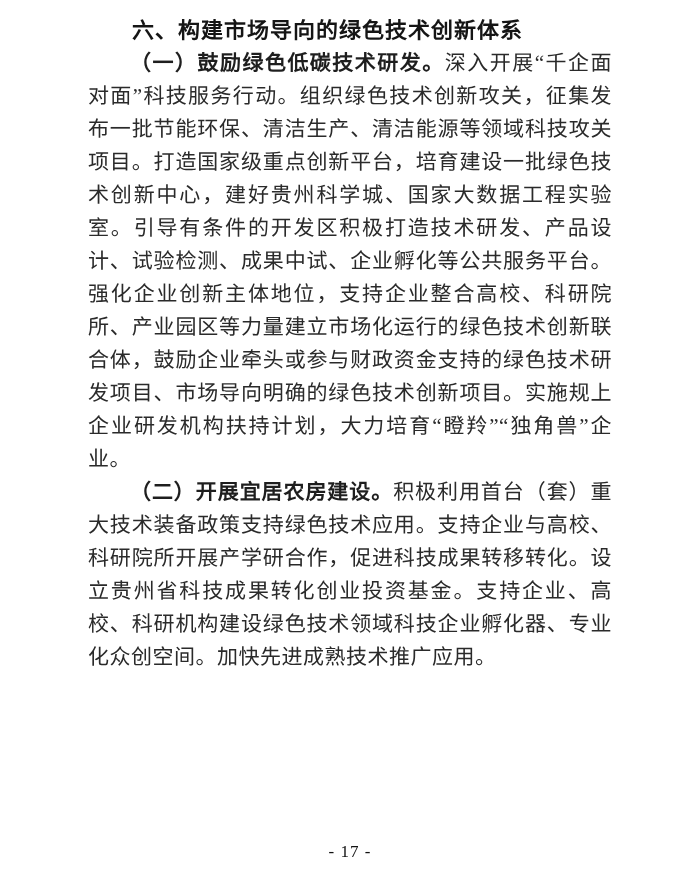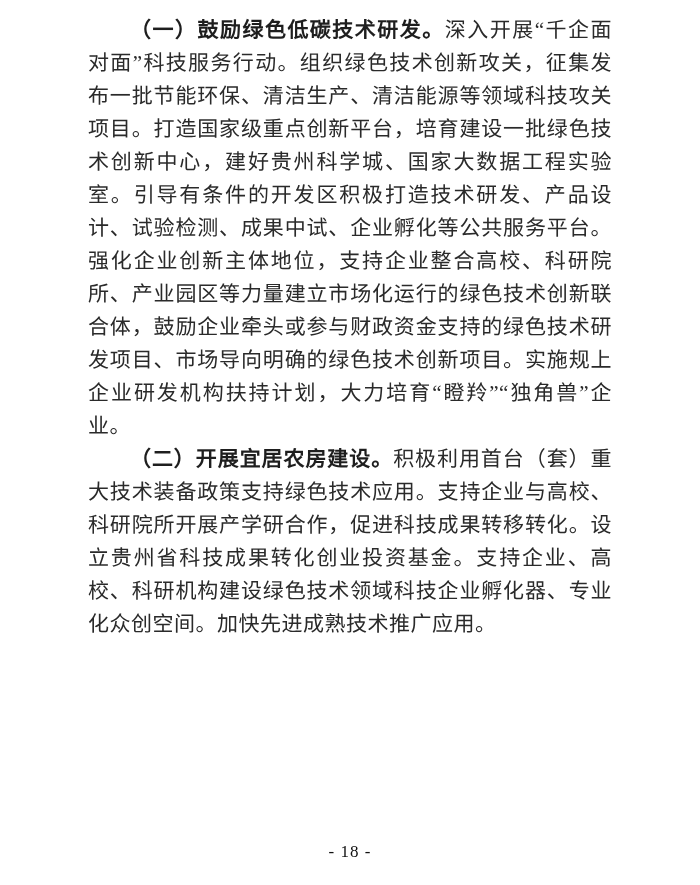--- a/index.html
+++ b/index.html
@@ -55,21 +55,22 @@
     color: #111111;
     letter-spacing: 1px;
   }
 </style>
 </head>
 <body>
 
 <div class="sheet">
 
 
+  <h2 class="section-heading">六、构建市场导向的绿色技术创新体系</h2>
 
   <p class="body-text indented"><strong class="para-lead">（一）鼓励绿色低碳技术研发。</strong><span>深入开展“千企面对面”科技服务行动。组织绿色技术创新攻关，征集发布一批节能环保、清洁生产、清洁能源等领域科技攻关项目。打造国家级重点创新平台，培育建设一批绿色技术创新中心，建好贵州科学城、国家大数据工程实验室。引导有条件的开发区积极打造技术研发、产品设计、试验检测、成果中试、企业孵化等公共服务平台。强化企业创新主体地位，支持企业整合高校、科研院所、产业园区等力量建立市场化运行的绿色技术创新联合体，鼓励企业牵头或参与财政资金支持的绿色技术研发项目、市场导向明确的绿色技术创新项目。实施规上企业研发机构扶持计划，大力培育“瞪羚”“独角兽”企业。</span></p>
 
   <p class="body-text indented"><strong class="para-lead">（二）开展宜居农房建设。</strong><span>积极利用首台（套）重大技术装备政策支持绿色技术应用。支持企业与高校、科研院所开展产学研合作，促进科技成果转移转化。设立贵州省科技成果转化创业投资基金。支持企业、高校、科研机构建设绿色技术领域科技企业孵化器、专业化众创空间。加快先进成熟技术推广应用。</span></p>
 
 
-  <div class="page-footer">- 18 -</div>
+  <div class="page-footer">- 17 -</div>
 
 </div>
 
 </body></html>

